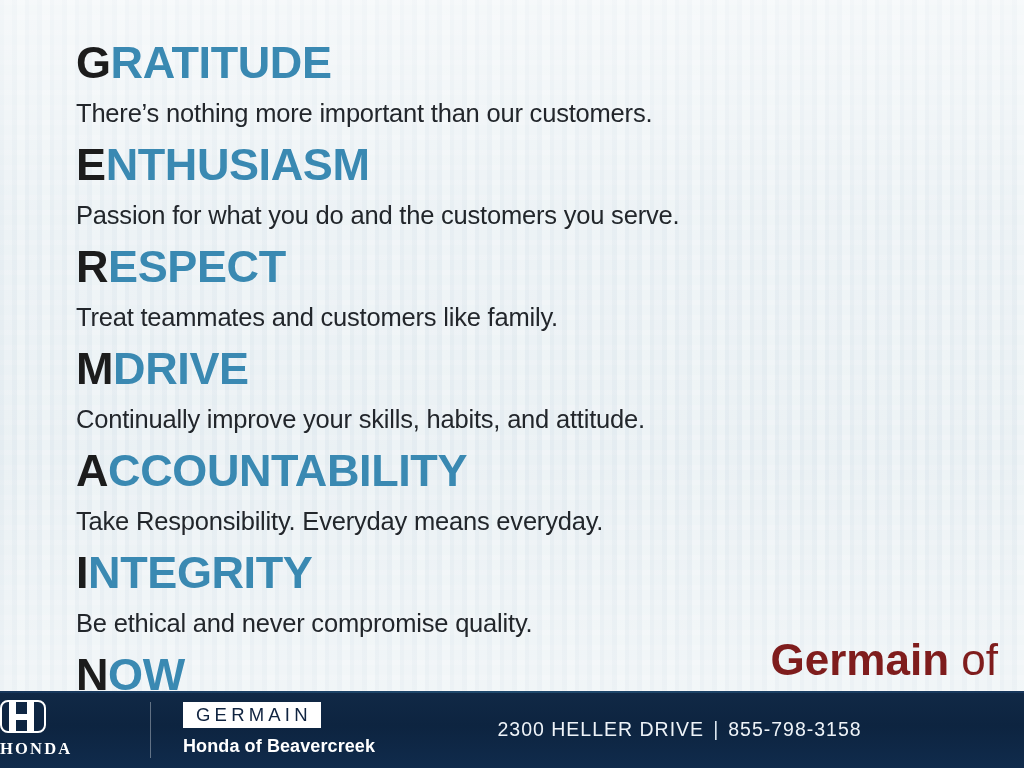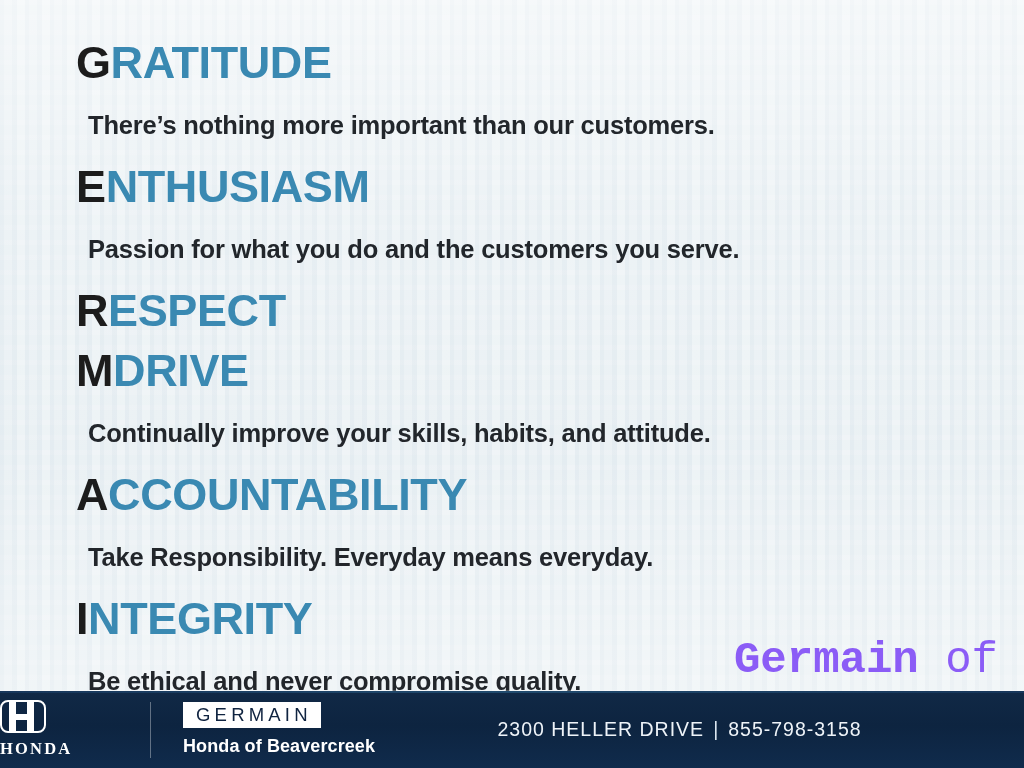--- a/index.html
+++ b/index.html
@@ -73,43 +73,43 @@
     color: #3a89b2;
     white-space: nowrap;
     margin: 0;
   }
   .value-word .lead {
     color: #1c1c1c;
   }
 
   .value-desc {
     font-family: "Liberation Sans", sans-serif;
-    font-weight: bold;
+    font-weight: normal;
     font-size: 25.5px;
     line-height: 42px;
     letter-spacing: -0.2px;
     color: #22262b;
     white-space: nowrap;
-    margin: 12px;
+    margin: 0;
   }
 
   
   .brandmark {
     position: absolute;
     right: 26px;
     top: 636px;
     text-align: right;
     z-index: 3;
     line-height: 1;
   }
   .brandmark .line1 {
-    font-family: Liberation Mono, monospace;
+    font-family: Liberation Sans, sans-serif;
     font-size: 44px;
     line-height: 48px;
-    color: #8b5cf6;
+    color: #7f1d1d;
     white-space: nowrap;
   }
   .brandmark .line1 .strong { font-weight: bold; }
   .brandmark .line1 .light  { font-weight: normal; }
   .brandmark .line2 {
     font-family: "Liberation Sans", sans-serif;
     font-weight: bold;
     font-size: 48px;
     line-height: 52px;
     color: #2f86b8;
@@ -248,20 +248,21 @@
       <div class="value-desc">There’s nothing more important than our customers.</div>
     </div>
 
     <div class="value-block">
       <div class="value-word"><span class="lead">E</span><span>NTHUSIASM</span></div>
       <div class="value-desc">Passion for what you do and the customers you serve.</div>
     </div>
 
     <div class="value-block">
       <div class="value-word"><span class="lead">R</span><span>ESPECT</span></div>
+      <div class="value-desc">Treat teammates and customers like family.</div>
     </div>
 
     <div class="value-block">
       <div class="value-word"><span class="lead">M</span><span>DRIVE</span></div>
       <div class="value-desc">Continually improve your skills, habits, and attitude.</div>
     </div>
 
     <div class="value-block">
       <div class="value-word"><span class="lead">A</span><span>CCOUNTABILITY</span></div>
       <div class="value-desc">Take Responsibility. Everyday means everyday.</div>

